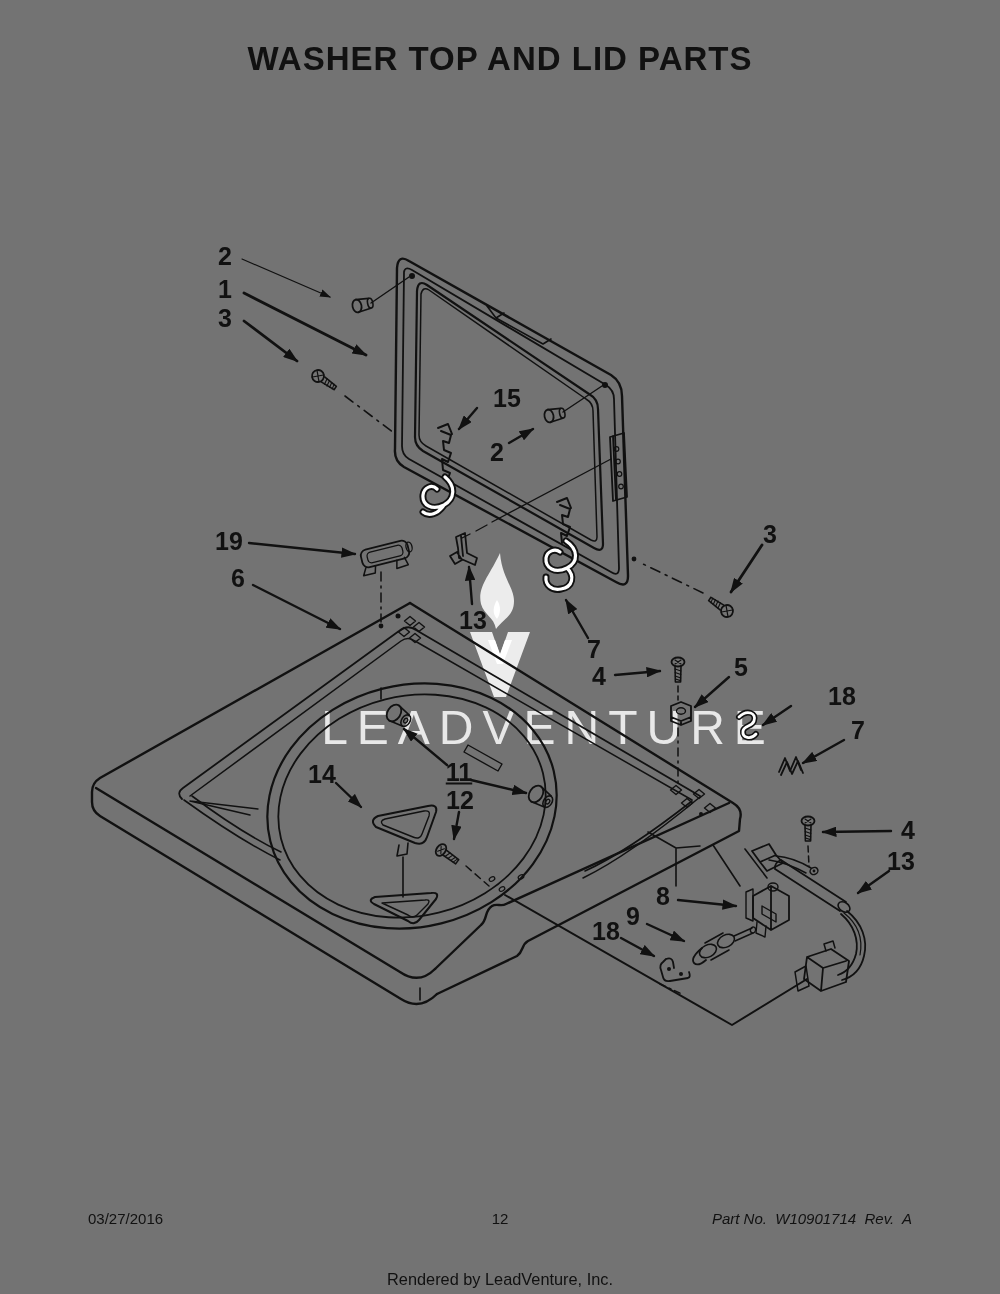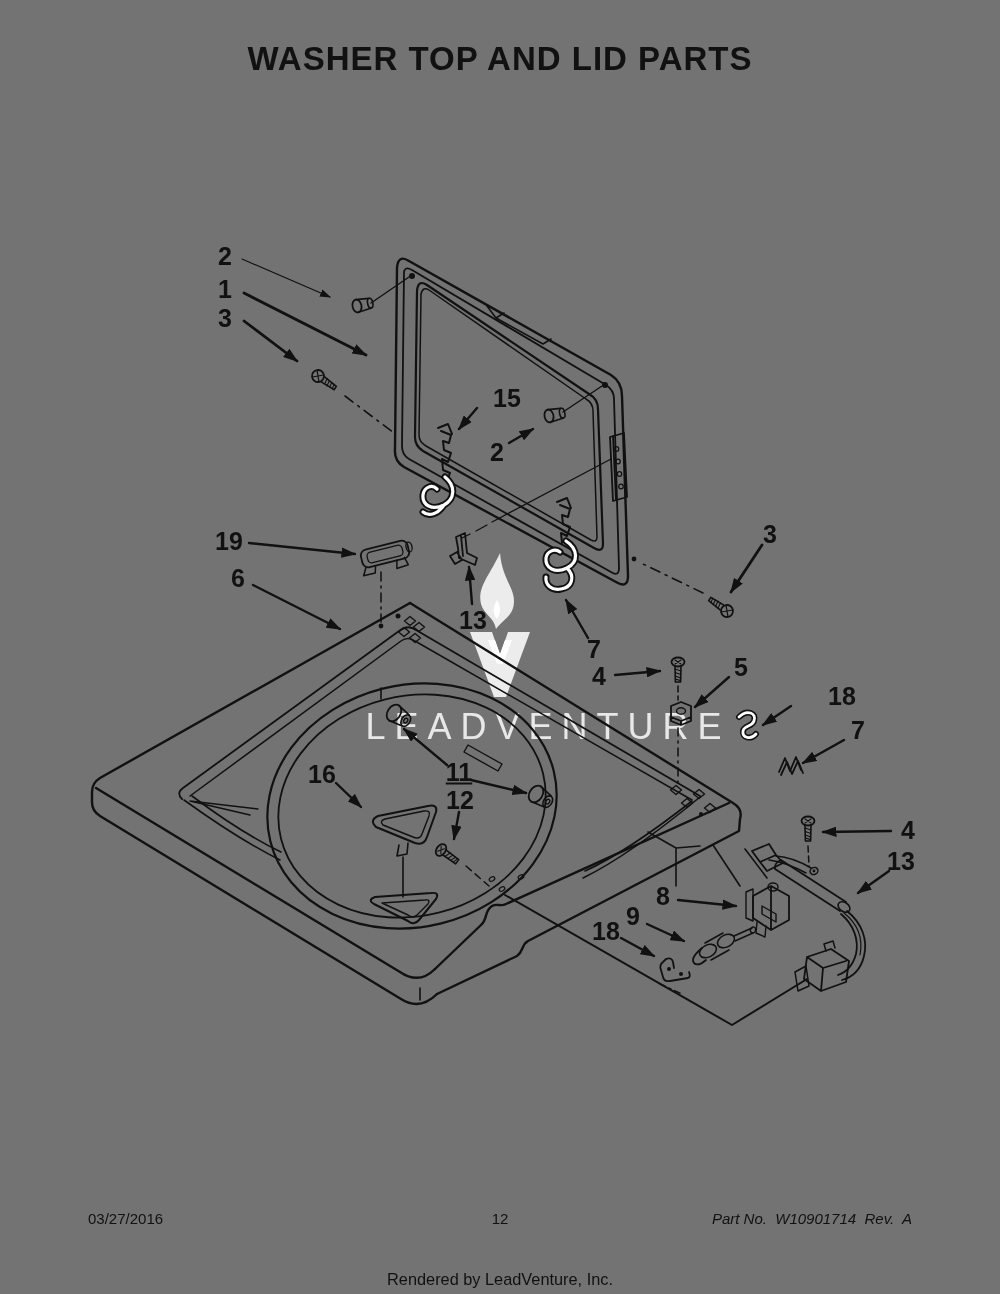--- a/index.html
+++ b/index.html
@@ -2,21 +2,21 @@
 <html><head>
 <meta charset="utf-8">
 <style>
   html,body{margin:0;padding:0;background:#fff;}
   .page{position:relative;width:1000px;height:1294px;background:#737373;overflow:hidden;
         font-family:"Liberation Sans",sans-serif;color:#111;}
   .title{position:absolute;top:40px;left:0;width:100%;text-align:center;
          font-size:33px;font-weight:700;letter-spacing:1px;}
   .diagram{position:absolute;left:0;top:0;width:1000px;height:1294px;}
   .watermark{position:absolute;left:500px;top:727px;transform:translate(-50%,-50%);
-             font-size:36px;letter-spacing:9px;color:#e8e8e8;font-weight:400;white-space:nowrap;margin-left:48px;}
+             font-size:48px;letter-spacing:9px;color:#e8e8e8;font-weight:400;white-space:nowrap;margin-left:48px;}
   .artwork{position:absolute;left:0;top:0;}
   .callout-layer{position:absolute;left:0;top:0;width:1000px;height:1294px;pointer-events:none;}
   .callout{position:absolute;transform:translate(-50%,-50%);font-size:25px;font-weight:700;color:#111;}
   .footer{position:absolute;left:0;top:1210px;width:1000px;font-size:15px;}
   .footer .f-date{position:absolute;left:88px;}
   .footer .f-page{position:absolute;left:0;width:100%;text-align:center;}
   .footer .f-part{position:absolute;right:88px;white-space:pre;font-style:italic;}
   .rendered{position:absolute;left:0;top:1270px;width:100%;text-align:center;font-size:17px;
             transform:scaleX(.96);}
   svg{display:block;}
@@ -281,21 +281,21 @@
         <span class="callout" style="left: 497px; top: 452px;">2</span>
         <span class="callout" style="left: 770px; top: 534px;">3</span>
         <span class="callout" style="left: 229px; top: 541px;">19</span>
         <span class="callout" style="left: 238px; top: 578px;">6</span>
         <span class="callout" style="left: 473px; top: 620px;">13</span>
         <span class="callout" style="left: 594px; top: 649px;">7</span>
         <span class="callout" style="left: 599px; top: 676px;">4</span>
         <span class="callout" style="left: 741px; top: 667px;">5</span>
         <span class="callout" style="left: 806px; top: 696px; margin-left: 36px;">18</span>
         <span class="callout" style="left: 858px; top: 730px;">7</span>
-        <span class="callout" style="left: 322px; top: 774px;">16</span>
+        <span class="callout" style="left: 322px; top: 774px;">14</span>
         <span class="callout" style="left: 459px; top: 772px; text-decoration: underline;">11</span>
         <span class="callout" style="left: 460px; top: 800px;">12</span>
         <span class="callout" style="left: 908px; top: 830px;">4</span>
         <span class="callout" style="left: 901px; top: 861px;">13</span>
         <span class="callout" style="left: 663px; top: 896px;">8</span>
         <span class="callout" style="left: 633px; top: 916px;">9</span>
         <span class="callout" style="left: 606px; top: 931px;">18</span>
       </div>
   </div>
 

